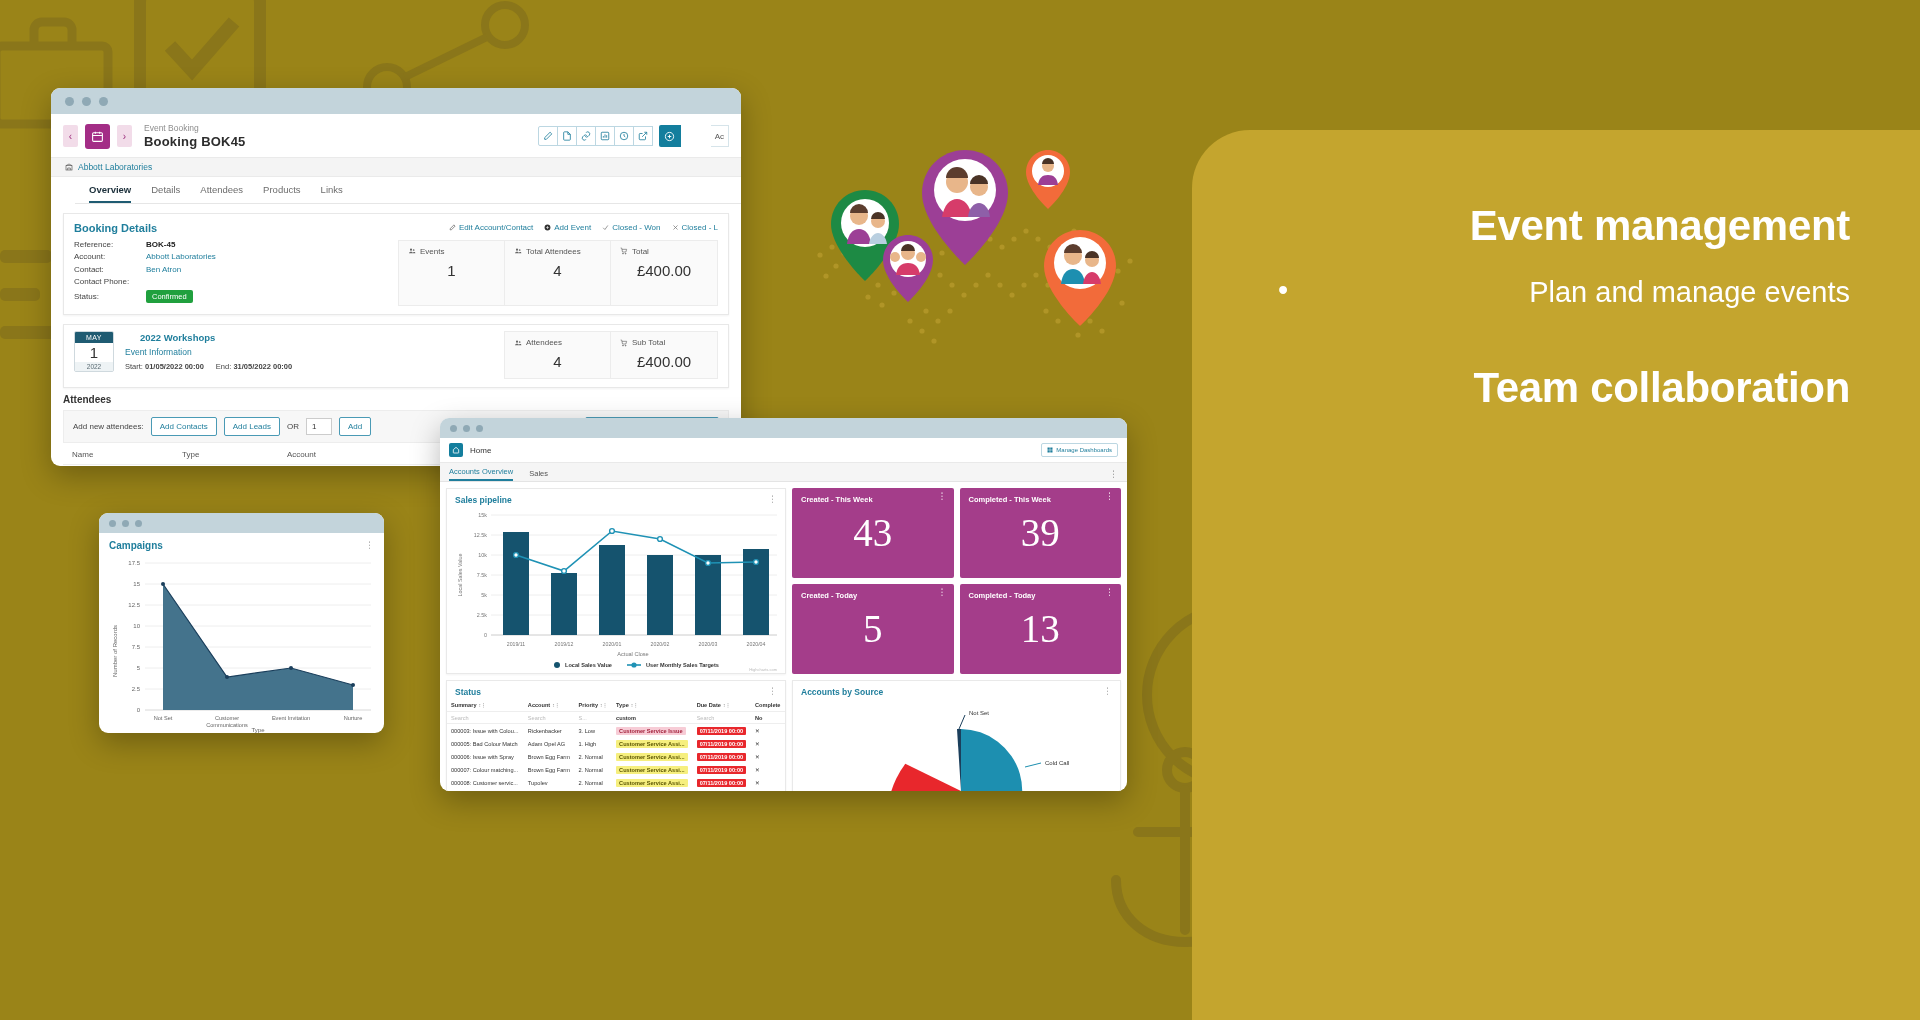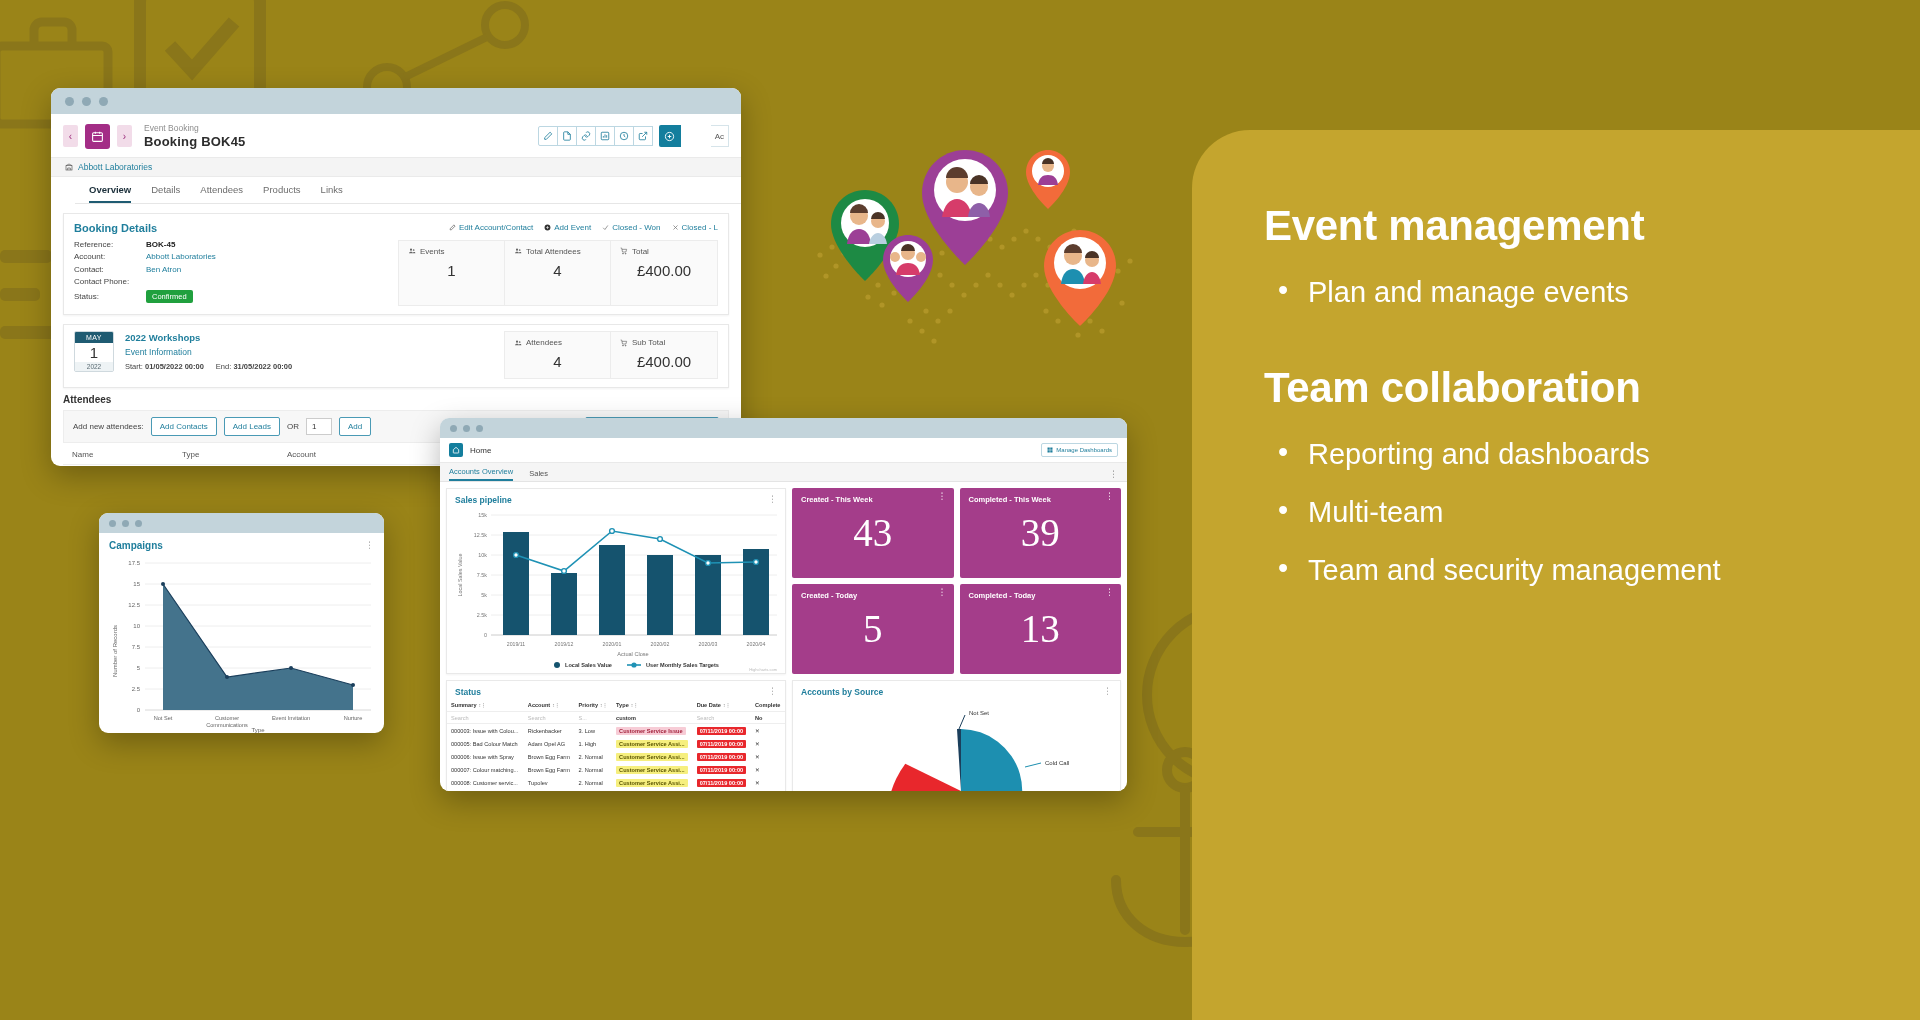--- a/index.html
+++ b/index.html
@@ -108,21 +108,21 @@
 
   .evrow { display: flex; align-items: flex-start; padding: 6px 10px 8px; }
   .cal {
     width: 40px; border: 1px solid #cfd9de; text-align: center; overflow: hidden;
     border-radius: 2px; flex: none;
   }
   .cal-m { background: #1f5b72; color: #fff; font-size: 7px; padding: 2px 0; letter-spacing: .4px; }
   .cal-d { font-size: 15px; color: #333; padding: 1px 0; }
   .cal-y { background: #eef3f5; font-size: 6.5px; color: #5a6b73; padding: 1px 0; }
   .ev-info { margin-left: 11px; padding-top: 1px; }
-  .ev-title { font-size: 9.5px; color: #1f7e9c; font-weight: bold; }
+  .ev-title { font-size: 9.5px; color: #1f7e9c; font-weight: bold; margin-left: 15px; }
   .ev-sub { font-size: 8.5px; color: #1f7e9c; margin-top: 4px; }
   .ev-dates { font-size: 7.5px; color: #444; margin-top: 5px; display: flex; gap: 12px; }
 
   .att-title { font-size: 10px; font-weight: bold; color: #333; padding: 6px 12px 5px; }
   .att-bar {
     margin: 0 12px; background: #f7f7f7; border: 1px solid #ededed;
     display: flex; align-items: center; padding: 6px 9px; gap: 7px;
   }
   .att-bar-lab { font-size: 8px; color: #444; }
   .obtn {
@@ -199,21 +199,21 @@
 
   
   #win-camp { left: 99px; top: 513px; width: 285px; height: 220px; }
   .camp-head { display: flex; align-items: center; padding: 7px 10px 0; }
   .camp-title { font-size: 10px; font-weight: bold; color: #1f7e9c; }
 
   
   #right-panel {
     position: absolute; right: 0; top: 130px; width: 728px; height: 890px;
     background: #c4a52e; border-top-left-radius: 58px;
-    padding: 72px 70px 0 72px; color: #fff;
+    padding: 72px 70px 0 72px; color: #fff; text-align: right;
   }
   .rp-h { font-size: 42px; font-weight: bold; line-height: 1.13; letter-spacing: -.3px; }
   .rp-h.second { margin-top: 50px; }
   .rp-list { list-style: none; margin-top: 22px; }
   .rp-list li {
     font-size: 29px; line-height: 1.45; margin-bottom: 22px;
     position: relative; padding-left: 44px;
   }
   .rp-list li::before {
     content: "•"; position: absolute; left: 14px; top: -2px; font-size: 29px;
@@ -911,18 +911,13 @@
     </div>
   </div>
 </div>
 
 <div id="right-panel">
   <div class="rp-h">Event management</div>
   <ul class="rp-list">
     <li>Plan and manage events</li>
   </ul>
   <div class="rp-h second">Team collaboration</div>
-  <ul class="rp-list tight">
-    <li>Reporting and dashboards</li>
-    <li>Multi-team</li>
-    <li>Team and security management</li>
-  </ul>
 </div>
 
 </body></html>

